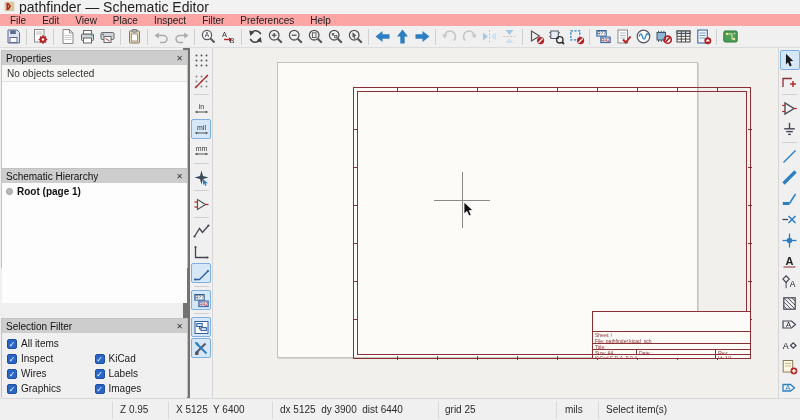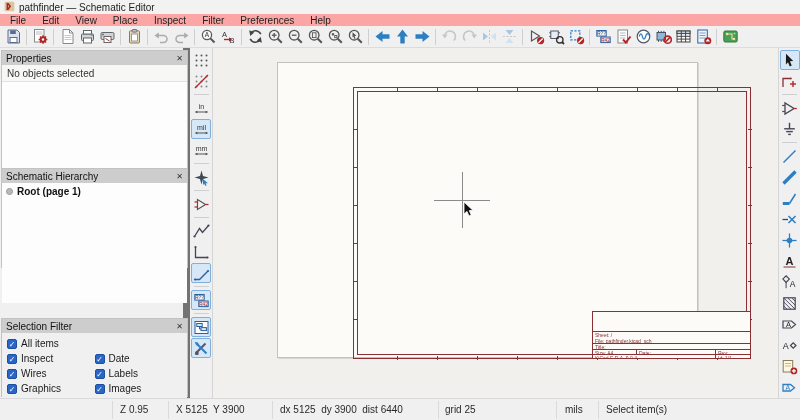--- a/index.html
+++ b/index.html
@@ -2,21 +2,21 @@
 <html><head>
 <meta charset="utf-8">
 <style>
   * { margin:0; padding:0; box-sizing:border-box; }
   html,body { width:800px; height:420px; overflow:hidden; }
   body { font-family:"Liberation Sans", sans-serif; font-size:10px; color:#1a1a1a; background:#f0f0f0; }
   #win { position:relative; width:800px; height:420px; background:#f0f0f0; overflow:hidden; }
 
   
   #titlebar { position:absolute; left:0; top:0; width:800px; height:14px; background:#f2f2f2; display:flex; align-items:center; padding-left:4px; gap:4px; }
-  #titlebar .t { font-size:10px; color:#222; }
+  #titlebar .t { font-size:14px; color:#222; }
   
   #menubar { position:absolute; left:0; top:14px; width:800px; height:12px; background:#fca5a5; display:flex; align-items:center; padding-left:2px; }
   #menubar span { padding:0 8px; color:#222; cursor:default; }
   
   #toolbar { position:absolute; left:0; top:26px; width:800px; height:22px; background:#f0f0f0; border-bottom:1px solid #dcdcdc; display:flex; align-items:center; padding-left:3px; }
   .tbtn { width:20px; height:20px; display:flex; align-items:center; justify-content:center; border:1px solid transparent; border-radius:2px; flex:0 0 auto; }
   .tbtn .ic { display:flex; }
   .tbtn.active { background:#d6e7f8; border-color:#7fb0dd; }
   .vsep { width:1px; height:16px; background:#cfcfcf; margin:0 3px; flex:0 0 auto; }
   .hsep { height:1px; width:15px; background:#cfcfcf; margin:3px auto; }
@@ -486,21 +486,21 @@
               <span>All items</span>
             </div>
           </div>
           <div class="f-row">
             <div class="f-opt">
               <span class="cbx">✓</span>
               <span>Inspect</span>
             </div>
             <div class="f-opt">
               <span class="cbx">✓</span>
-              <span>Date</span>
+              <span>KiCad</span>
             </div>
           </div>
           <div class="f-row">
             <div class="f-opt">
               <span class="cbx">✓</span>
               <span>Wires</span>
             </div>
             <div class="f-opt">
               <span class="cbx">✓</span>
               <span>Labels</span>
@@ -866,21 +866,21 @@
           <svg width="17" height="17" viewBox="0 0 17 17">
             <polygon points="2,5.5 9.5,5.5 13.5,8.8 9.5,12 2,12" fill="none" stroke="#2e7fc2" stroke-width="1.3"></polygon>
             <text x="6.8" y="11" font-size="7" text-anchor="middle" fill="#2e7fc2">A</text>
           </svg>
         </span>
       </div>
     </div>
 
   <div id="statusbar">
     <span style="left:120px">Z 0.95</span>
-    <span style="left:176px">X 5125  Y 3900</span>
+    <span style="left:176px">X 5125  Y 6400</span>
     <span style="left:280px">dx 5125  dy 3900  dist 6440</span>
     <span style="left:445px">grid 25</span>
     <span style="left:565px">mils</span>
     <span style="left:606px">Select item(s)</span>
   <div class="ssep" style="left: 112px;"></div>
       <div class="ssep" style="left: 168px;"></div>
       <div class="ssep" style="left: 272px;"></div>
       <div class="ssep" style="left: 438px;"></div>
       <div class="ssep" style="left: 556px;"></div>
       <div class="ssep" style="left: 598px;"></div>

